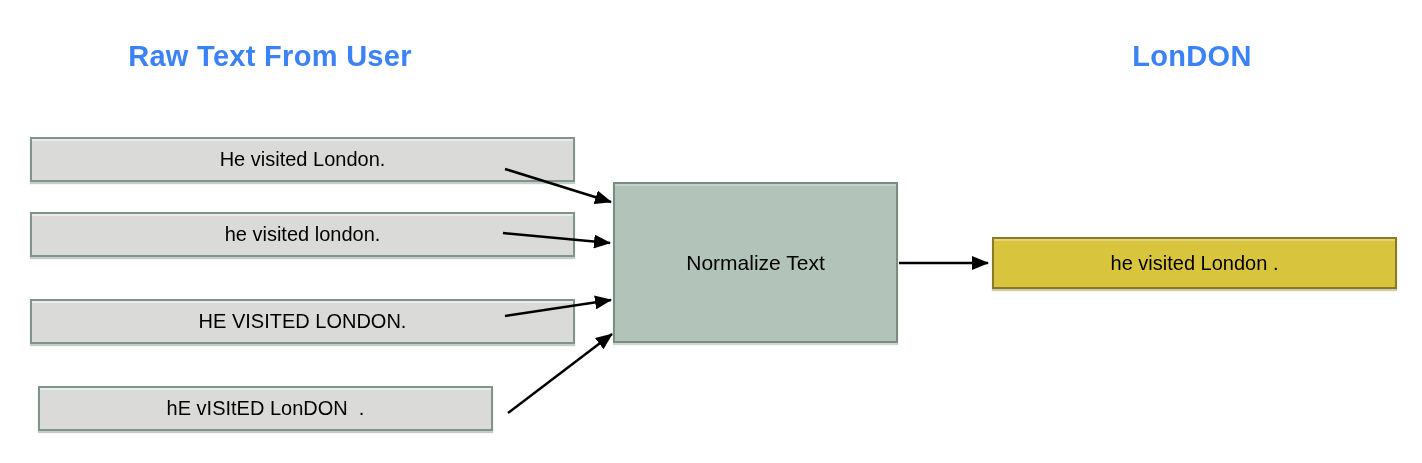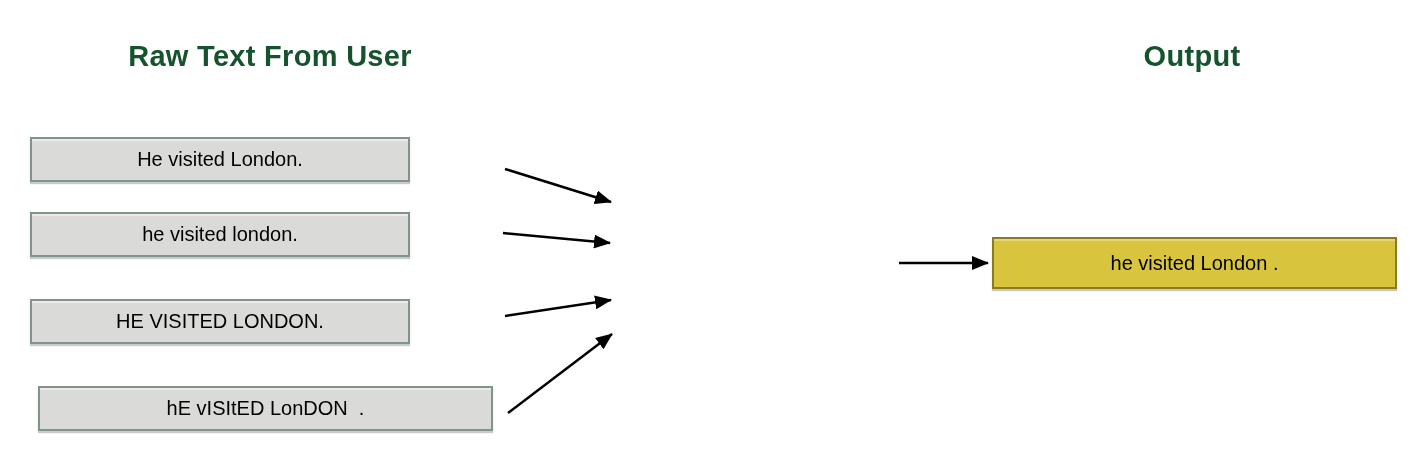--- a/index.html
+++ b/index.html
@@ -15,39 +15,39 @@
     background: #ffffff;
     overflow: hidden;
   }
   .col-header {
     position: absolute;
     top: 30px;
     font-size: 29px;
     font-weight: bold;
     letter-spacing: 0.3px;
     line-height: 53px;
-    color: #14532d;
+    color: #3b82f6;
     text-align: center;
     white-space: pre-line;
   }
   #header-raw   { left: 70px;  width: 400px; }
   #header-proc  { left: 594px; width: 320px; }
   #header-out   { left: 1042px; width: 300px; }
 
   .node {
     position: absolute;
     box-sizing: border-box;
     display: flex;
     align-items: center;
     justify-content: center;
     text-align: center;
   }
   .input-box {
     left: 30px;
-    width: 380px;
+    width: 545px;
     height: 45px;
     background: var(--input-fill, #dadbd9);
     border: 2px solid var(--input-border, #80948b);
     box-shadow: inset 0 2px 0 rgba(255,255,255,0.45), 0 2px 1px rgba(95,110,103,0.35);
   }
   #input-1 { top: 137px; }
   #input-2 { top: 212px; }
   #input-3 { top: 299px; }
   #input-4 { top: 386px; left: 38px; width: 455px; }
 
@@ -90,38 +90,41 @@
   #arrowhead path { fill: var(--arrow, #000000); }
 </style>
 </head>
 <body>
 
 <div id="canvas">
 
   <div class="col-header" id="header-raw">Raw Text From User</div>
 
 
-  <div class="col-header" id="header-out">Output</div>
+  <div class="col-header" id="header-out">LonDON</div>
 
   <div class="node input-box" id="input-1">
     <span class="box-label">He visited London.</span>
   </div>
 
   <div class="node input-box" id="input-2">
     <span class="box-label">he visited london.</span>
   </div>
 
   <div class="node input-box" id="input-3">
     <span class="box-label">HE VISITED LONDON.</span>
   </div>
 
   <div class="node input-box" id="input-4">
     <span class="box-label">hE vISItED LonDON  .</span>
   </div>
 
+  <div class="node" id="process-box">
+    <span class="box-label">Normalize Text</span>
+  </div>
 
   <div class="node" id="output-box">
     <span class="box-label">he visited London .</span>
   </div>
 
   <svg id="arrow-layer" viewBox="0 0 1422 463" xmlns="http://www.w3.org/2000/svg">
     <defs>
       <marker id="arrowhead" markerUnits="userSpaceOnUse" markerWidth="18" markerHeight="14" refX="16" refY="7" orient="auto">
         <path d="M0,0 L17,7 L0,14 Z"></path>
       </marker>

